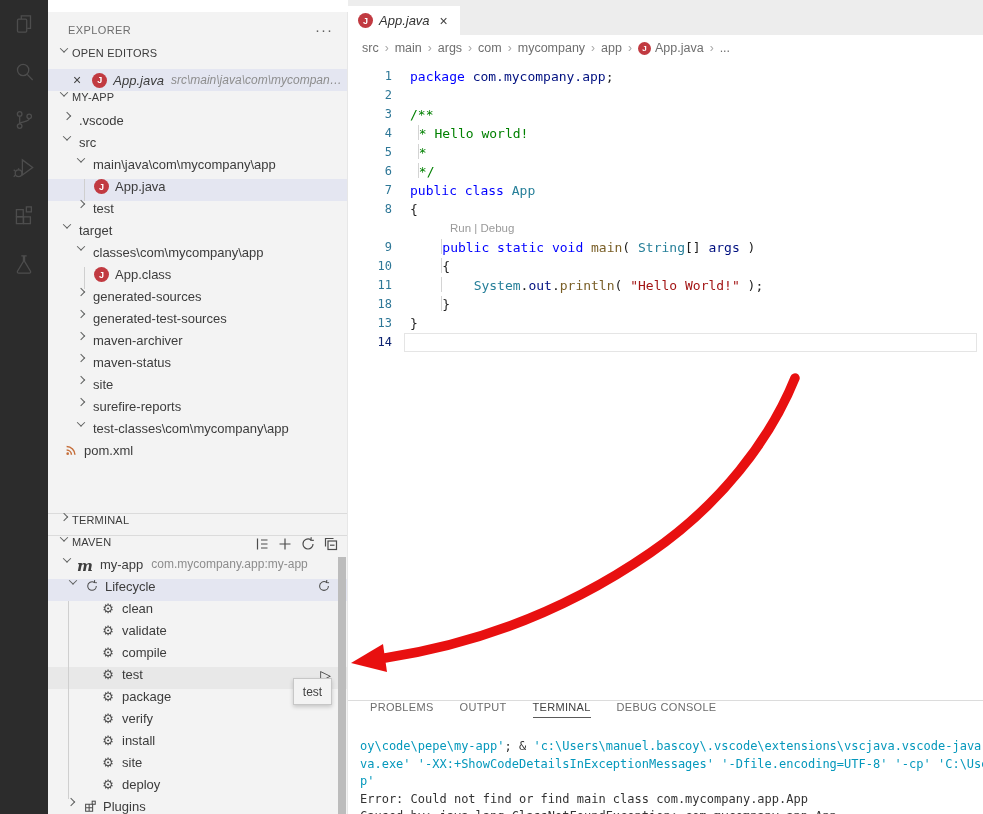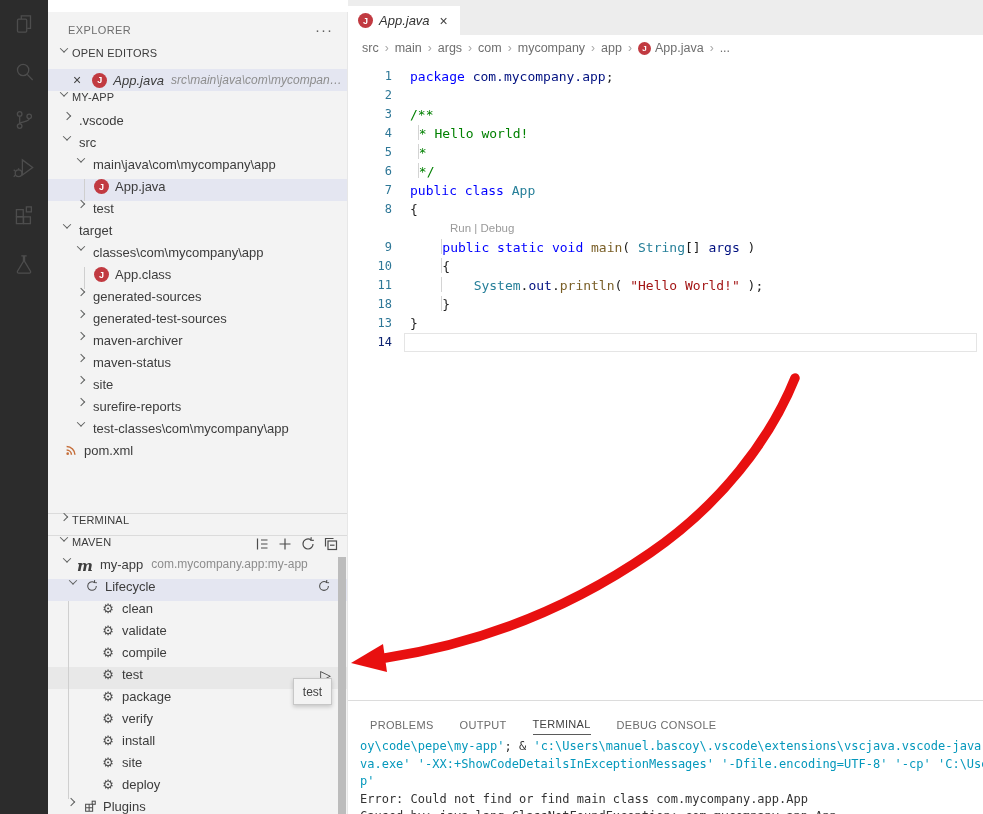--- a/index.html
+++ b/index.html
@@ -63,21 +63,21 @@
   .crow.current .gut{color:#0b216f}
   .ctext{margin-left:18px}
   .crow.current{position:relative}
   .crow.current::after{content:"";position:absolute;left:56px;right:6px;top:0;bottom:0;border:1px solid #e5e5e5}
   .lens{margin-left:58px;font-family:"Liberation Sans",sans-serif;font-size:11.5px;color:#9a9a9a;cursor:pointer}
   .tk-kw{color:#0000ff}.tk-ty{color:#267f99}.tk-fn{color:#795e26}.tk-ns{color:#001080}
   .tk-st{color:#a31515}.tk-cm{color:#008000}.tk-pl{color:#1e1e1e}
   .tk-guide{display:inline-block;width:0;height:15px;border-left:1px solid #d4d4d4;vertical-align:-2px}
   
   #panel{position:absolute;left:348px;top:700px;right:0;bottom:0;background:#fff;border-top:1px solid #dcdcdc;box-sizing:border-box}
-  #panel-tabs{height:34px;display:flex;align-items:flex-end;padding-left:22px;gap:26px}
+  #panel-tabs{height:34px;display:flex;align-items:flex-start;padding-left:22px;gap:26px}
   .ptab{font-size:11px;letter-spacing:.3px;color:#6c6c6c;padding-bottom:4px;cursor:pointer}
   .ptab.active{color:#424242;border-bottom:1px solid #5a5a5a}
   #terminal{padding-left:12px;margin-top:3px}
   .tline{font-family:"DejaVu Sans Mono",monospace;font-size:12px;line-height:17.5px;white-space:pre}
   .t-cyan{color:#0598bc}.t-fg{color:#333}
   
   #tooltip{position:absolute;left:293px;top:678px;width:37px;height:25px;background:#f3f3f3;border:1px solid #c7c7c7;
            box-shadow:0 2px 4px rgba(0,0,0,.18);display:flex;align-items:center;justify-content:center;
            font-size:12px;color:#424242;z-index:30}
   #arrow{position:absolute;left:0;top:0;width:983px;height:814px;pointer-events:none;z-index:40}

